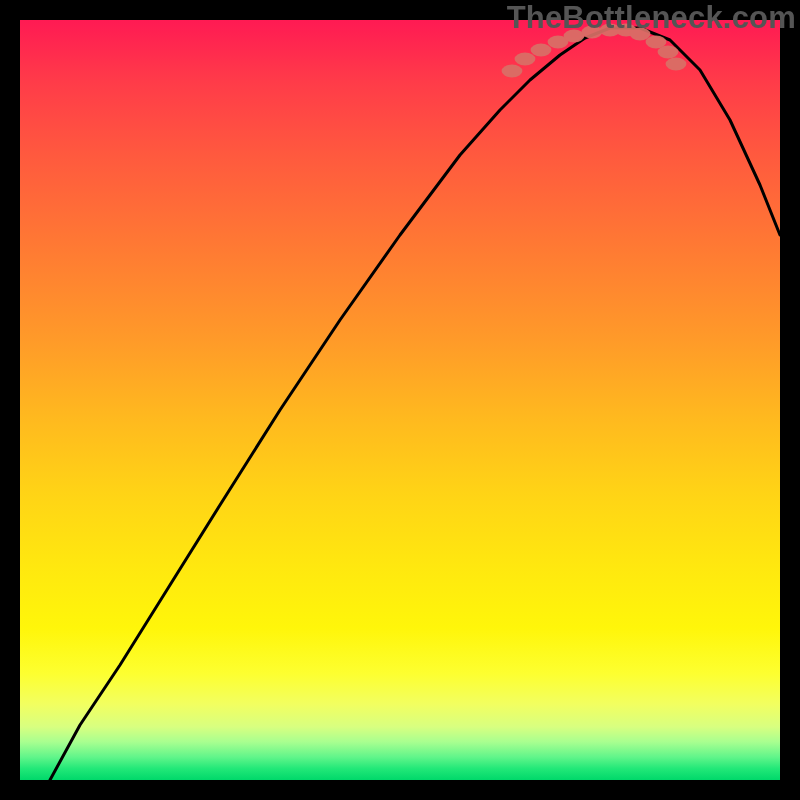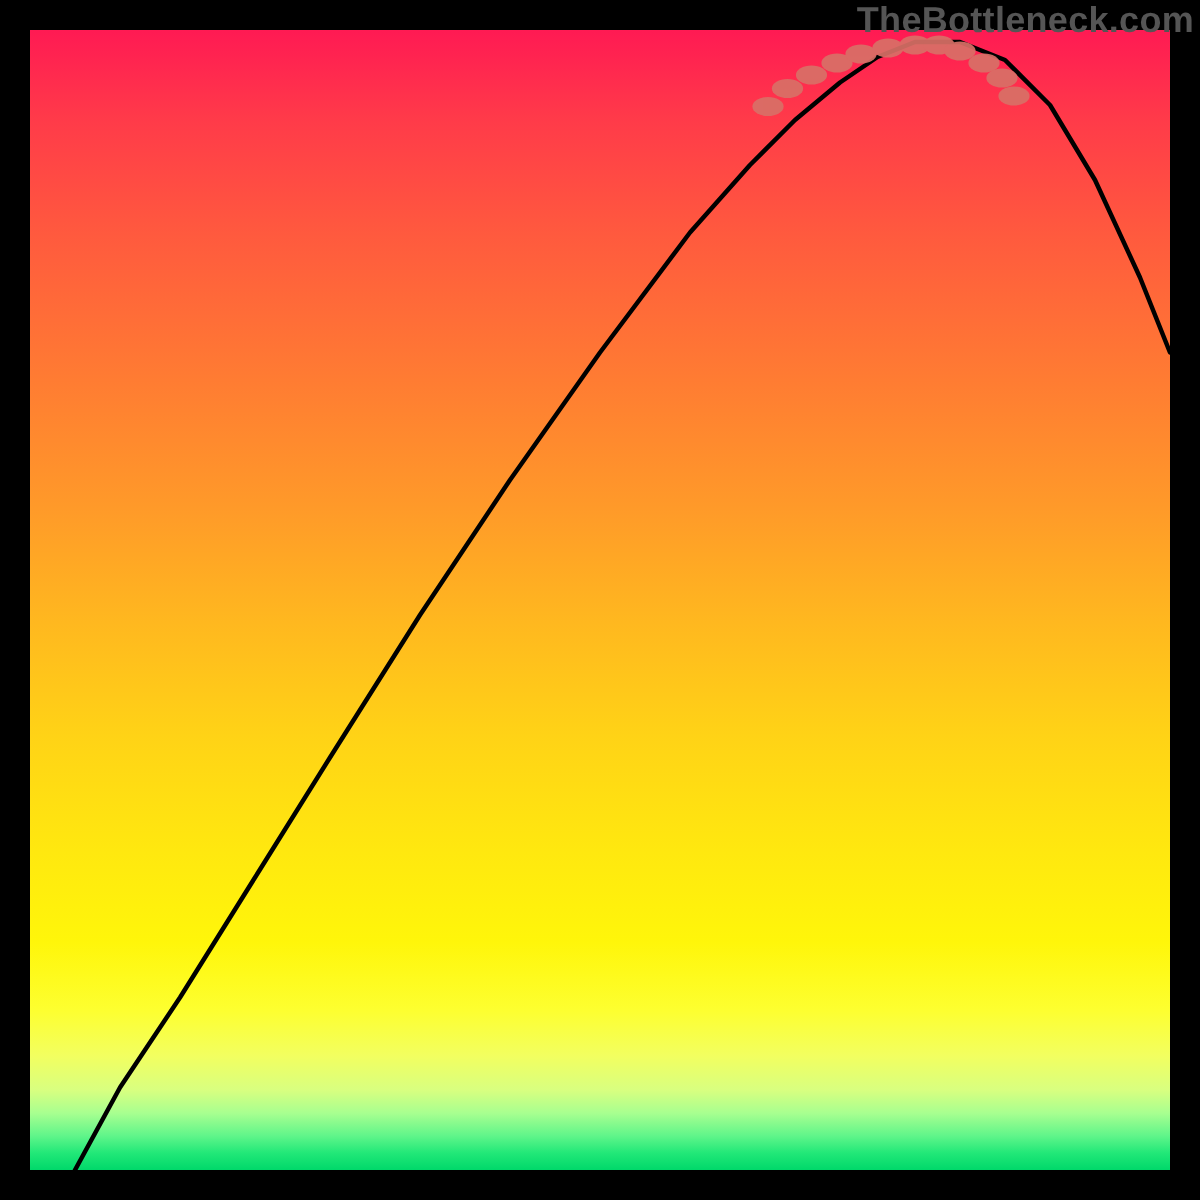--- a/index.html
+++ b/index.html
@@ -50,21 +50,21 @@
       #60f58a 97%,
       #22e878 98.5%,
       #00d86a 100%
     );
   }
   .watermark {
     position: absolute;
     top: 0px;
     right: 4px;
     color: #555;
-    font-size: 24px;
+    font-size: 31px;
     font-weight: 600;
     letter-spacing: 0.2px;
     user-select: none;
   }
   svg.curve {
     position: absolute;
     left: 0;
     top: 0;
     width: 760px;
     height: 760px;

